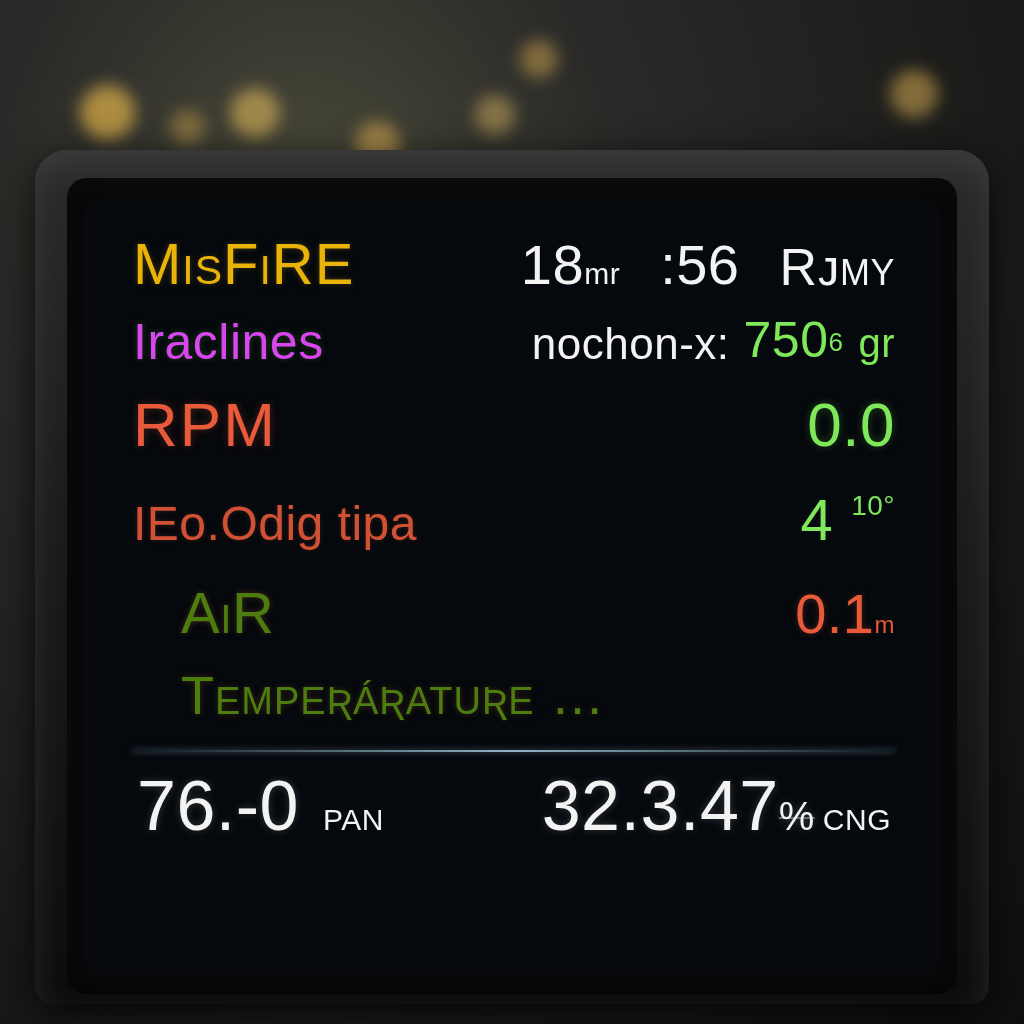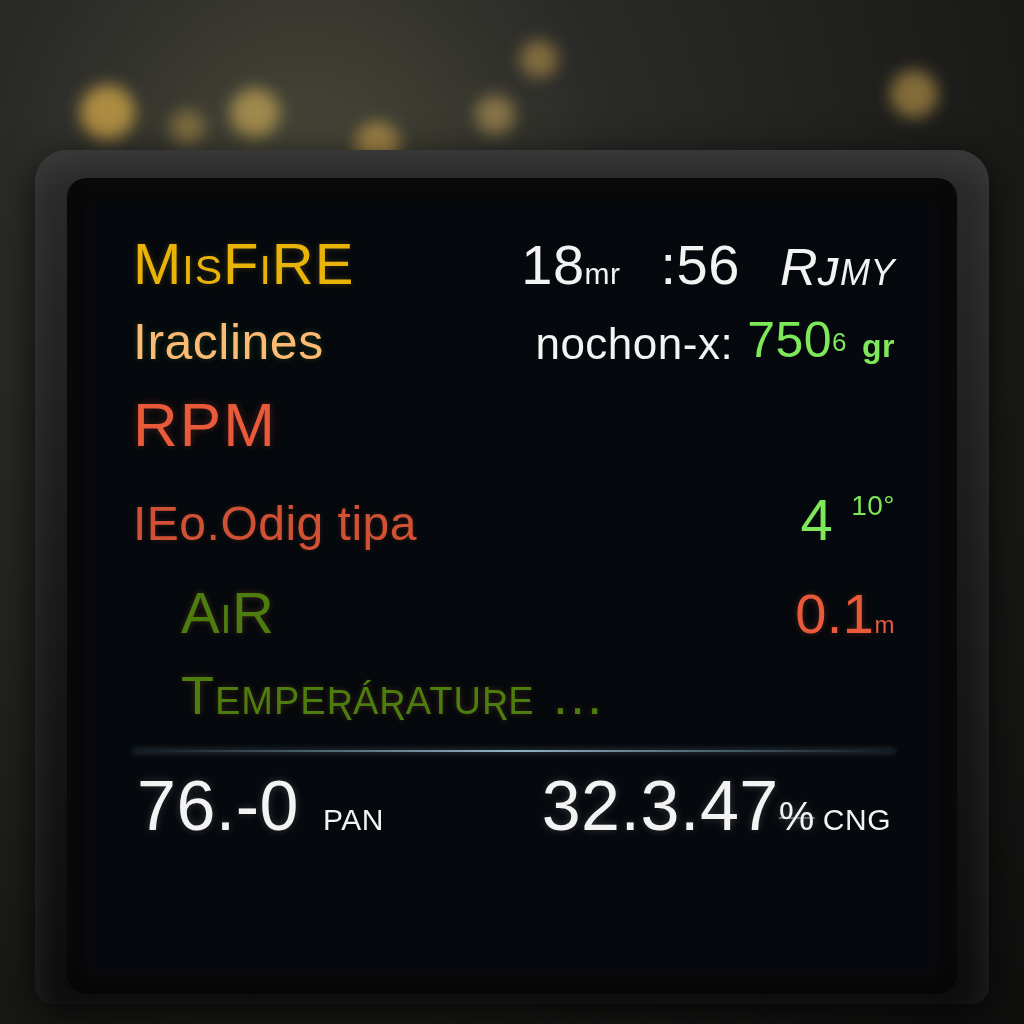--- a/index.html
+++ b/index.html
@@ -59,34 +59,34 @@
   .row5 { margin-bottom: 18px; }
   .row6 { margin-bottom: 18px; }
 
   .label { text-align: left; }
   .value-group { display: flex; align-items: flex-end; gap: 28px; }
   .value { text-align: right; }
 
   
   .c-yellow { color: #eab308; }
   .c-white  { color: #f2f3f2; }
-  .c-green  { color: #fdba74; }
+  .c-green  { color: #d946ef; }
   .c-green2 { color: #7ee85a; }
   .c-red    { color: #e85a3a; }
   .c-orange { color: #4d7c0f; margin-left: 48px; }
 
   
   .t-misfire   { font-size: 58px; font-weight: 500; font-variant: small-caps; letter-spacing: 1px; text-shadow: 0 0 6px rgba(232,194,58,0.25);}
   .t-topnum    { font-size: 56px; font-weight: 400; }
   .t-topunit   { font-size: 30px; font-weight: 400; }
-  .t-rmy       { font-size: 52px; font-weight: 400; font-variant: small-caps; font-style: italic; }
+  .t-rmy       { font-size: 52px; font-weight: 400; font-variant: small-caps; }
   .t-iraclines { font-size: 50px; font-weight: 400; text-shadow: 0 0 6px rgba(111,220,74,0.25);}
   .t-nochon    { font-size: 44px; font-weight: 300; }
   .t-750       { font-size: 50px; font-weight: 400; }
-  .t-gr        { font-size: 32px; font-weight: 700; }
+  .t-gr        { font-size: 40px; font-weight: 400; }
   .t-rpm       { font-size: 62px; font-weight: 400; letter-spacing: 2px; text-shadow: 0 0 8px rgba(232,90,58,0.3); text-align: center;}
   .t-00        { font-size: 62px; font-weight: 400; text-shadow: 0 0 8px rgba(111,220,74,0.3);}
   .t-eoodig    { font-size: 48px; font-weight: 400; text-shadow: 0 0 5px rgba(200,100,80,0.25);}
   .t-4         { font-size: 58px; font-weight: 400; }
   .t-10        { font-size: 28px; font-weight: 300; }
   .t-air       { font-size: 58px; font-weight: 400; font-variant: small-caps; text-shadow: 0 0 6px rgba(232,138,58,0.25);}
   .t-01        { font-size: 56px; font-weight: 400; text-shadow: 0 0 6px rgba(232,90,58,0.3);}
   .t-01u       { font-size: 24px; font-weight: 300; }
   .t-temp      { font-size: 54px; font-weight: 400; font-variant: small-caps; letter-spacing: 1px; text-shadow: 0 0 6px rgba(232,138,58,0.25);}
 
@@ -143,20 +143,21 @@
           <span class="c-white t-nochon">nochon-x:</span>
           <span class="c-green2">
             <span class="t-750">750</span><sup class="t-750" style="font-size:26px;">6</sup>
             <span class="t-gr" style="margin-left:10px;">gr</span>
           </span>
         </div>
       </div>
 
       <div class="row row3">
         <span class="label c-red t-rpm">RPM</span>
+        <span class="value c-green2 t-00">0.0</span>
       </div>
 
       <div class="row row4">
         <span class="label c-red t-eoodig" style="opacity:0.9;">IEo.Odig tipa</span>
         <div class="value-group" style="gap:18px; align-items: flex-start;">
           <span class="c-green2 t-4">4</span>
           <span class="c-green2 t-10" style="position:relative; top:4px;">10°</span>
         </div>
       </div>
 

